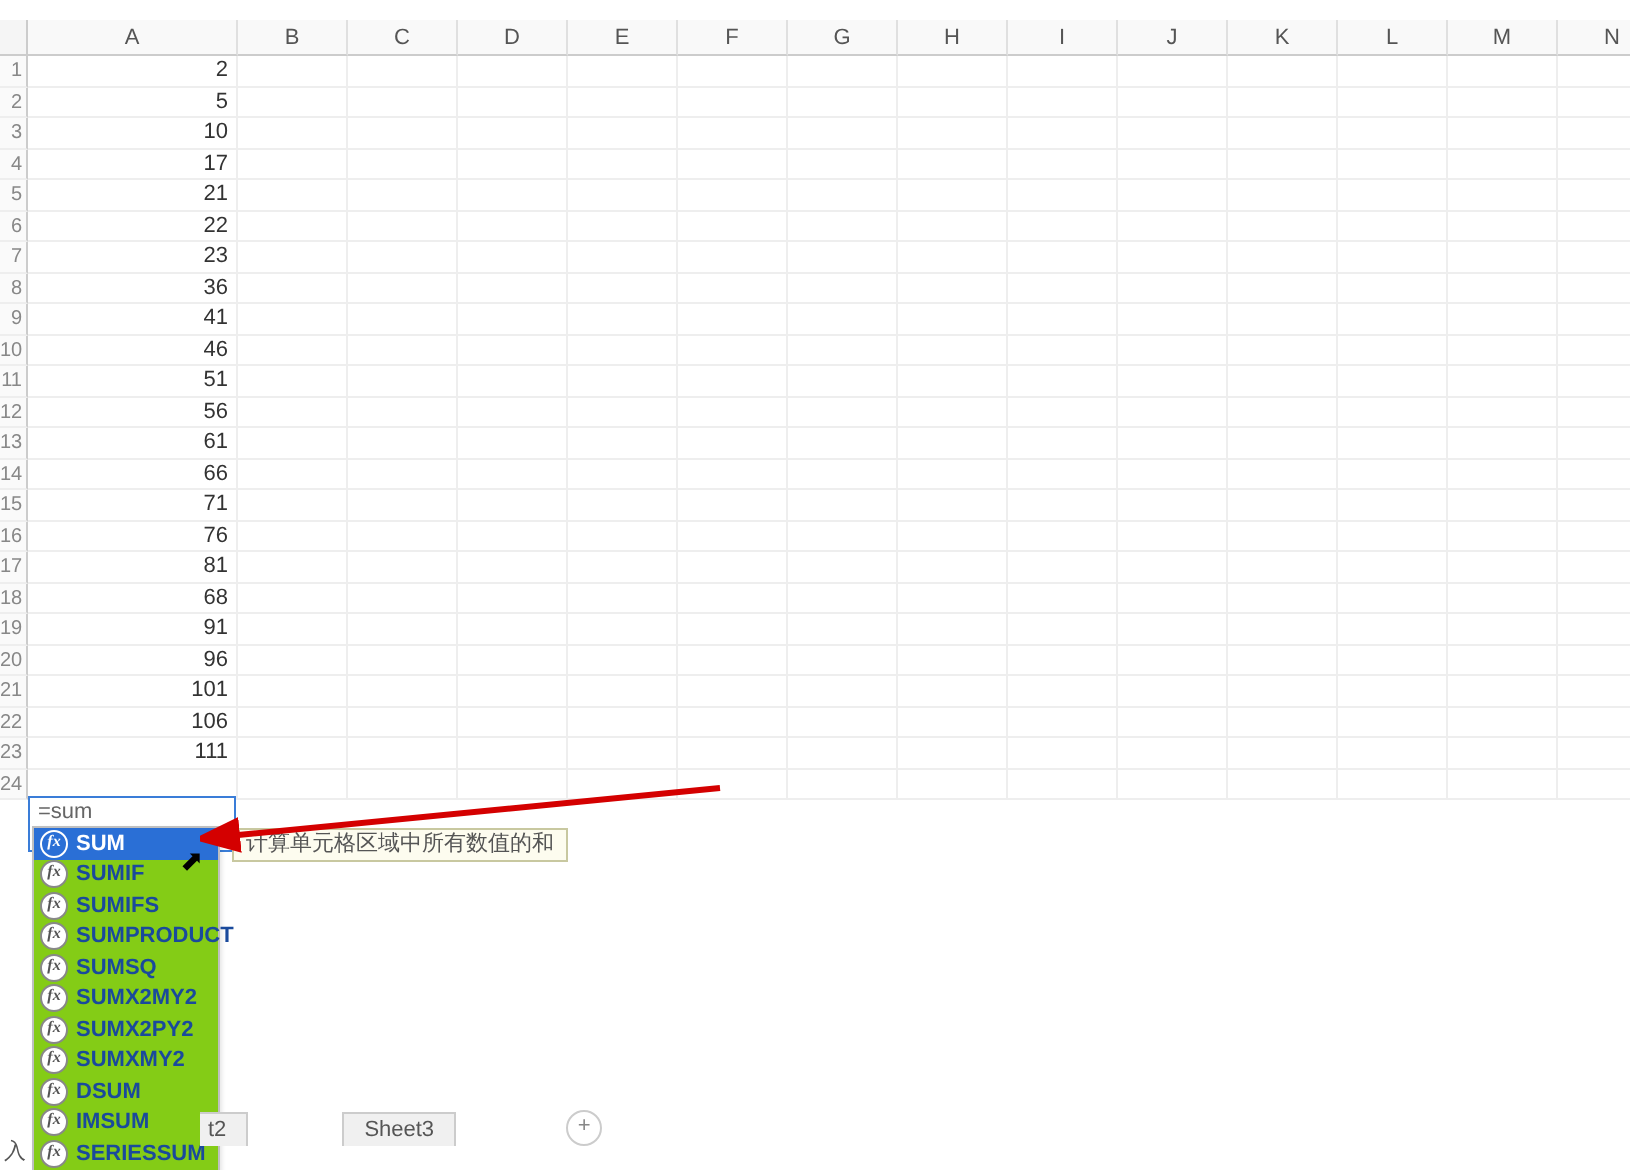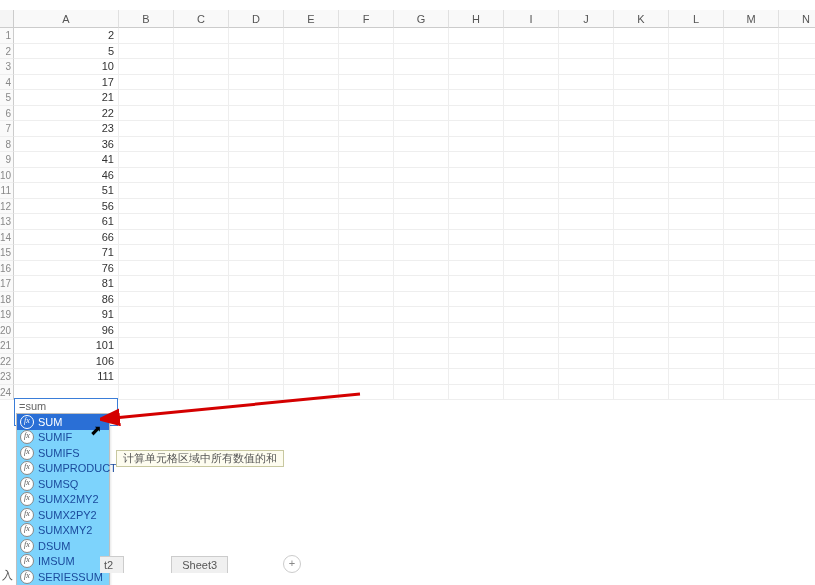--- a/index.html
+++ b/index.html
@@ -92,23 +92,24 @@
     font-size: 11px;
     color: #666;
     padding-left: 4px;
     line-height: 14px;
   }
   .suggest-box {
     position: absolute;
     left: 16px;
     top: 413px;
     width: 92px;
-    background: #7dd3fc;
+    background: #84cc16;
     border: 1px solid #bfbfbf;
     box-shadow: 1px 1px 2px rgba(0,0,0,0.1);
+    font-weight: bold;
   }
   .suggest-item {
     display: flex;
     align-items: center;
     height: 15.5px;
     font-size: 11px;
     color: #1a4a9c;
     padding-left: 3px;
     white-space: nowrap;
   }
@@ -141,21 +142,20 @@
     left: 116px;
     top: 414px;
     height: 15px;
     background: #fdfcef;
     border: 1px solid #c8c8a0;
     font-size: 11px;
     color: #555;
     padding: 0 6px;
     line-height: 14px;
     white-space: nowrap;
-    margin-top: 36px;
   }
   .cursor-arrow {
     position: absolute;
     left: 90px;
     top: 422px;
     font-size: 14px;
     color: #000;
     pointer-events: none;
   }
   .red-arrow {
@@ -501,21 +501,21 @@
         <div class="cell"></div>
         <div class="cell"></div>
         <div class="cell"></div>
         <div class="cell"></div>
         <div class="cell"></div>
         <div class="cell"></div>
         <div class="cell"></div>
       </div>
       <div class="row">
         <div class="row-header">18</div>
-        <div class="cell colA">86</div>
+        <div class="cell colA">68</div>
         <div class="cell"></div>
         <div class="cell"></div>
         <div class="cell"></div>
         <div class="cell"></div>
         <div class="cell"></div>
         <div class="cell"></div>
         <div class="cell"></div>
         <div class="cell"></div>
         <div class="cell"></div>
         <div class="cell"></div>

